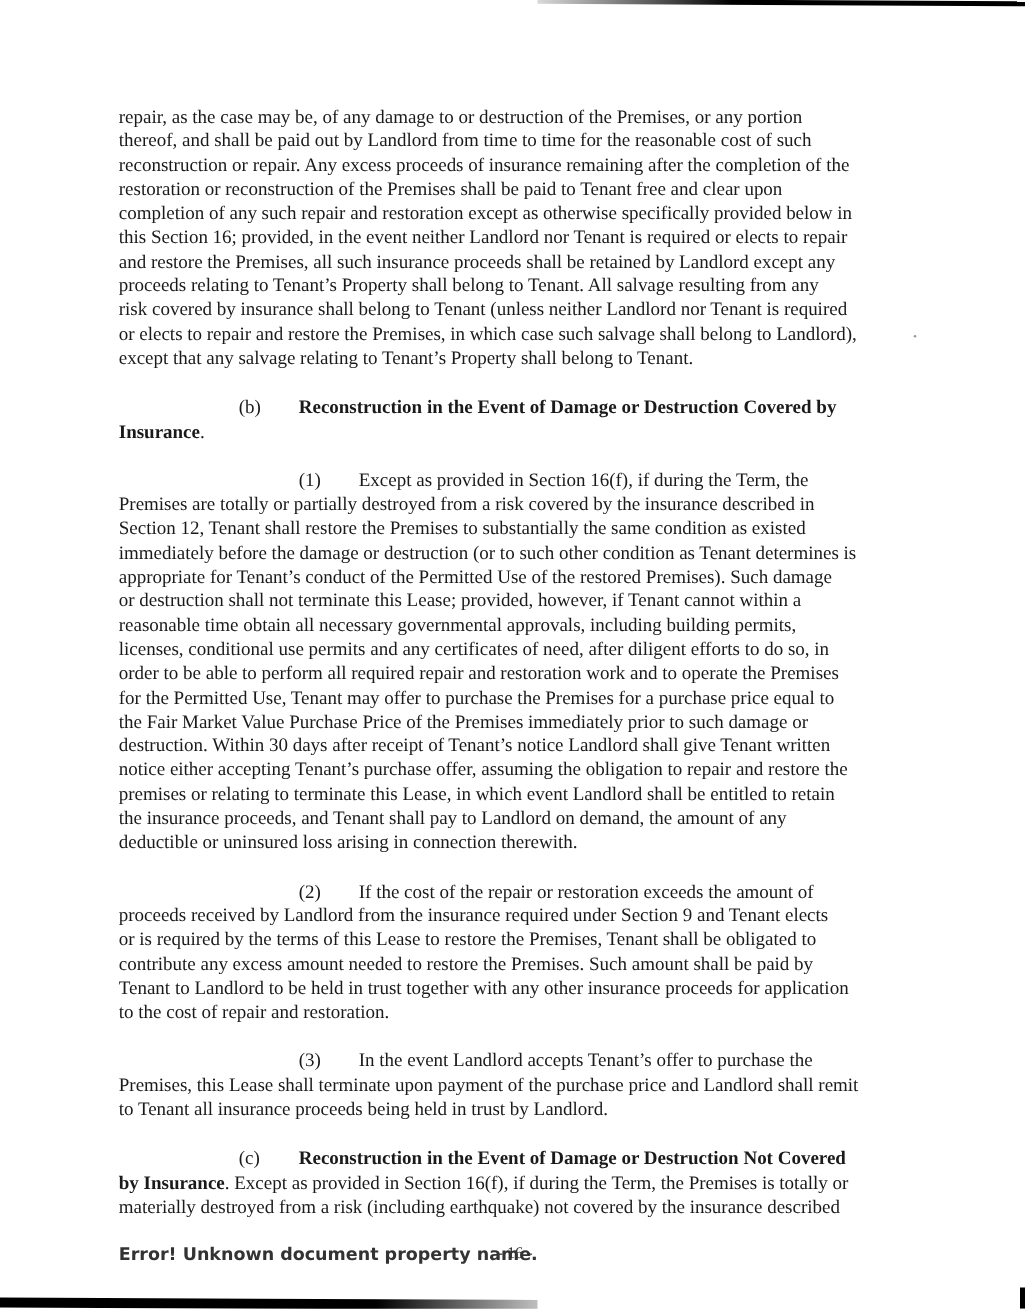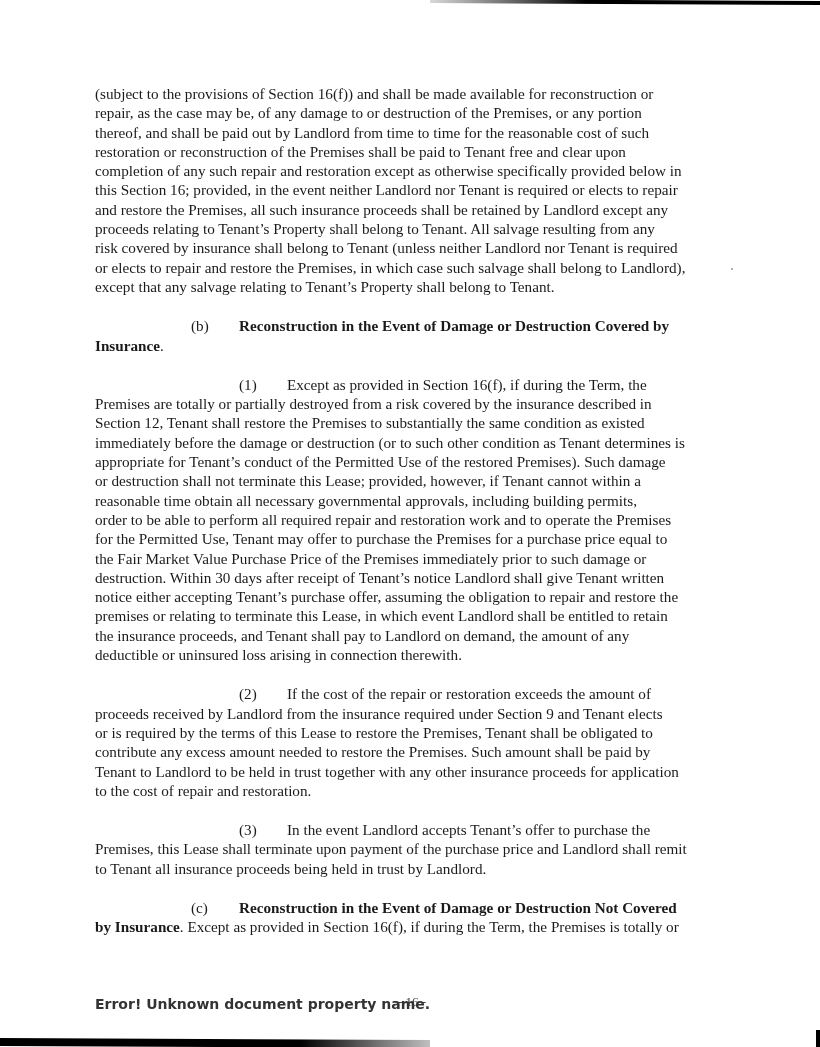--- a/index.html
+++ b/index.html
@@ -48,23 +48,23 @@
   </style>
 </head>
 <body>
 
 <div class="top-edge"></div>
 <div class="speck"></div>
 
 <div class="page-body">
 
   <p class="para">
-    <span class="line">(subject to the provisions of Section 16(f)) and shall be made available for reconstruction or</span>
     <span class="line">repair, as the case may be, of any damage to or destruction of the Premises, or any portion</span>
     <span class="line">thereof, and shall be paid out by Landlord from time to time for the reasonable cost of such</span>
+    <span class="line">reconstruction or repair.  Any excess proceeds of insurance remaining after the completion of the</span>
     <span class="line">restoration or reconstruction of the Premises shall be paid to Tenant free and clear upon</span>
     <span class="line">completion of any such repair and restoration except as otherwise specifically provided below in</span>
     <span class="line">this Section 16; provided, in the event neither Landlord nor Tenant is required or elects to repair</span>
     <span class="line">and restore the Premises, all such insurance proceeds shall be retained by Landlord except any</span>
     <span class="line">proceeds relating to Tenant’s Property shall belong to Tenant.  All salvage resulting from any</span>
     <span class="line">risk covered by insurance shall belong to Tenant (unless neither Landlord nor Tenant is required</span>
     <span class="line">or elects to repair and restore the Premises, in which case such salvage shall belong to Landlord),</span>
     <span class="line">except that any salvage relating to Tenant’s Property shall belong to Tenant.</span>
   </p>
   <div class="gap"></div>
@@ -80,20 +80,21 @@
   <p class="para">
     <span class="line ind2">
       <span class="label">(1)</span><span>Except as provided in Section 16(f), if during the Term, the</span>
     </span>
     <span class="line">Premises are totally or partially destroyed from a risk covered by the insurance described in</span>
     <span class="line">Section 12, Tenant shall restore the Premises to substantially the same condition as existed</span>
     <span class="line">immediately before the damage or destruction (or to such other condition as Tenant determines is</span>
     <span class="line">appropriate for Tenant’s conduct of the Permitted Use of the restored Premises).  Such damage</span>
     <span class="line">or destruction shall not terminate this Lease; provided, however, if Tenant cannot within a</span>
     <span class="line">reasonable time obtain all necessary governmental approvals, including building permits,</span>
+    <span class="line">licenses, conditional use permits and any certificates of need, after diligent efforts to do so, in</span>
     <span class="line">order to be able to perform all required repair and restoration work and to operate the Premises</span>
     <span class="line">for the Permitted Use, Tenant may offer to purchase the Premises for a purchase price equal to</span>
     <span class="line">the Fair Market Value Purchase Price of the Premises immediately prior to such damage or</span>
     <span class="line">destruction.  Within 30 days after receipt of Tenant’s notice Landlord shall give Tenant written</span>
     <span class="line">notice either accepting Tenant’s purchase offer, assuming the obligation to repair and restore the</span>
     <span class="line">premises or relating to terminate this Lease, in which event Landlord shall be entitled to retain</span>
     <span class="line">the insurance proceeds, and Tenant shall pay to Landlord on demand, the amount of any</span>
     <span class="line">deductible or uninsured loss arising in connection therewith.</span>
   </p>
   <div class="gap"></div>
@@ -117,20 +118,21 @@
     <span class="line">Premises, this Lease shall terminate upon payment of the purchase price and Landlord shall remit</span>
     <span class="line">to Tenant all insurance proceeds being held in trust by Landlord.</span>
   </p>
   <div class="gap"></div>
 
   <p class="para">
     <span class="line ind1">
       <span class="label">(c)</span><span class="u">Reconstruction in the Event of Damage or Destruction Not Covered</span>
     </span>
     <span class="line"><span class="u">by Insurance</span><span>.  Except as provided in Section 16(f), if during the Term, the Premises is totally or</span></span>
+    <span class="line">materially destroyed from a risk (including earthquake) not covered by the insurance described</span>
   </p>
 </div>
 
 <div class="footer">
   <span class="footer-left">Error! Unknown document property name.</span>
   <span class="footer-page">- 16 -</span>
 </div>
 
 <div class="bottom-edge"></div>
 <div class="right-edge"></div>

